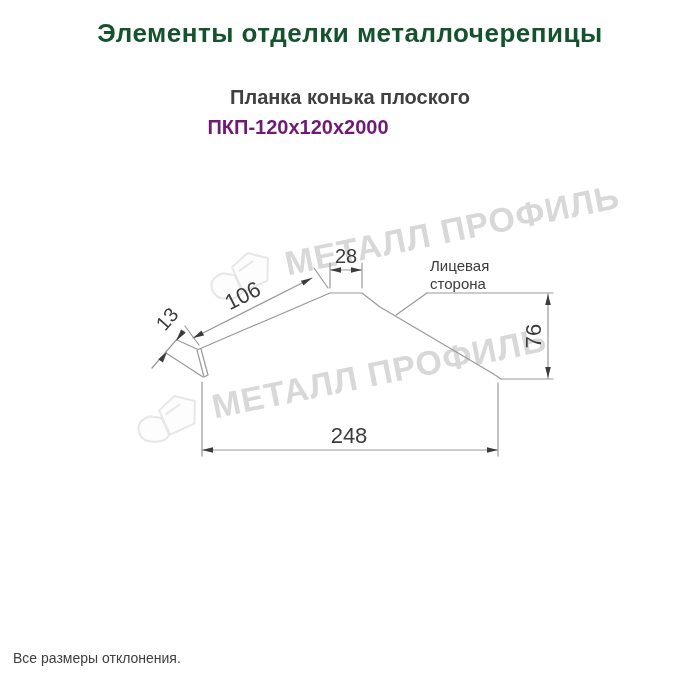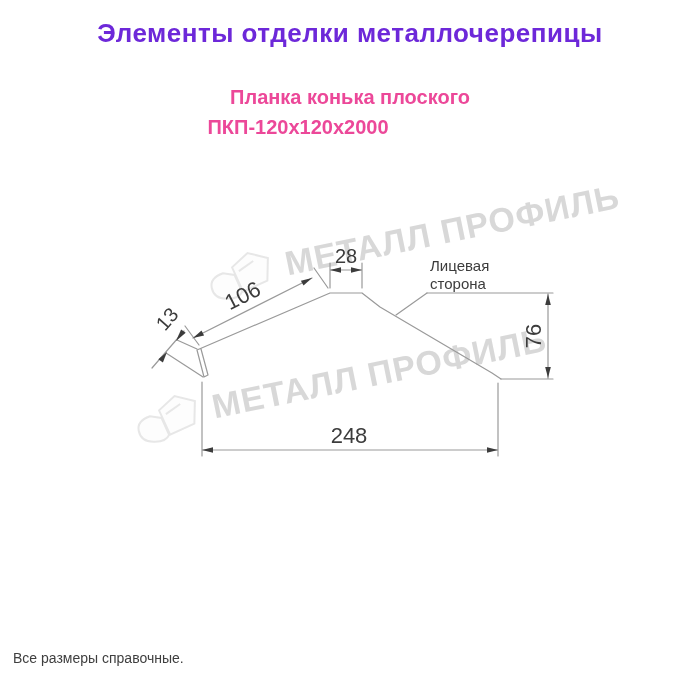--- a/index.html
+++ b/index.html
@@ -1,25 +1,25 @@
 <!DOCTYPE html>
 <html><head>
 <meta charset="utf-8">
 <style>
   html,body{margin:0;padding:0;background:#ffffff;}
   #stage{
     position:relative;width:700px;height:700px;background:#ffffff;overflow:hidden;
     font-family:"Liberation Sans","DejaVu Sans",sans-serif;color:#3c3c3c;
   }
   .title1{position:absolute;left:0;top:18px;width:700px;text-align:center;
-    font-size:26px;font-weight:bold;letter-spacing:0.5px;color:#6d28d9;}
+    font-size:26px;font-weight:bold;letter-spacing:0.5px;color:#14532d;}
   .title2{position:absolute;left:0;top:86px;width:700px;text-align:center;
-    font-size:20px;font-weight:bold;color:#ec4899;}
+    font-size:20px;font-weight:bold;color:#404040;}
   .title3{position:absolute;left:0;top:116px;width:596px;text-align:center;
-    font-size:20px;font-weight:bold;color:#ec4899;}
+    font-size:20px;font-weight:bold;color:#701a75;}
   .footer{position:absolute;left:13px;font-size:14px;color:#3f3f3f;white-space:nowrap;}
   .footer.l1{top:650px;}
   .footer.l2{top:668px;}
   .wm{position:absolute;display:flex;align-items:center;gap:6px;
     transform-origin:left center;pointer-events:none;}
   .wm .wmtext{font-size:34px;font-weight:bold;letter-spacing:1px;white-space:nowrap;
     color:rgba(125,125,125,0.30);text-shadow:0 1px 1px #ffffff;}
   .wm svg{opacity:0.55;}
   #draw{position:absolute;left:0;top:0;}
 </style>
@@ -90,14 +90,14 @@
       <text x="346" y="263" font-size="20" text-anchor="middle">28</text>
       <text x="243" y="303" font-size="22" text-anchor="middle" transform="rotate(-27 243 296)">106</text>
       <text x="167" y="326" font-size="20" text-anchor="middle" transform="rotate(-49 167 319)">13</text>
       <text x="534" y="343" font-size="22" text-anchor="middle" transform="rotate(-90 534 336)">76</text>
       <text x="349" y="443" font-size="22" text-anchor="middle">248</text>
       <text x="430" y="271" font-size="15">Лицевая</text>
       <text x="430" y="289" font-size="15">сторона</text>
     </g>
   </svg>
 
-  <div class="footer l1">Все размеры справочные.</div>
+  <div class="footer l1">Все размеры отклонения.</div>
 </div>
 
 </body></html>

